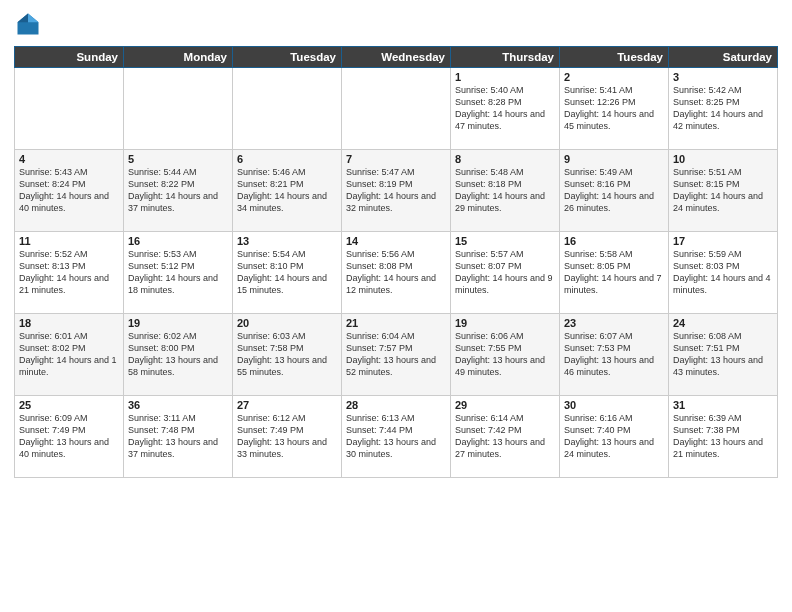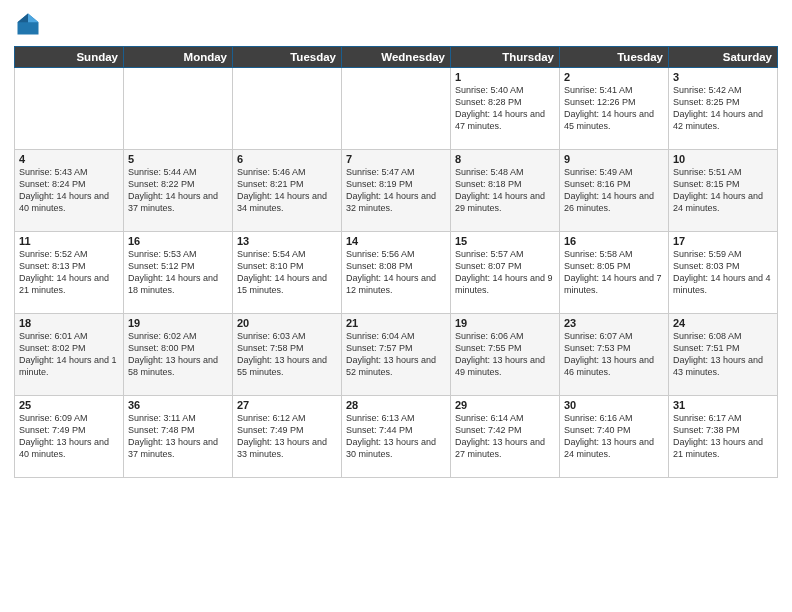--- a/index.html
+++ b/index.html
@@ -352,21 +352,21 @@
           </td>
           <td>
             <span class="day-num">30</span>
             <div class="day-content">Sunrise: 6:16 AM
 Sunset: 7:40 PM
 Daylight: 13 hours
 and 24 minutes.</div>
           </td>
           <td>
             <span class="day-num">31</span>
-            <div class="day-content">Sunrise: 6:17 AM
+            <div class="day-content">Sunrise: 6:39 AM
 Sunset: 7:38 PM
 Daylight: 13 hours
 and 21 minutes.</div>
           </td>
         </tr>
       </tbody>
   </table>
 </div>
 
 </body></html>

